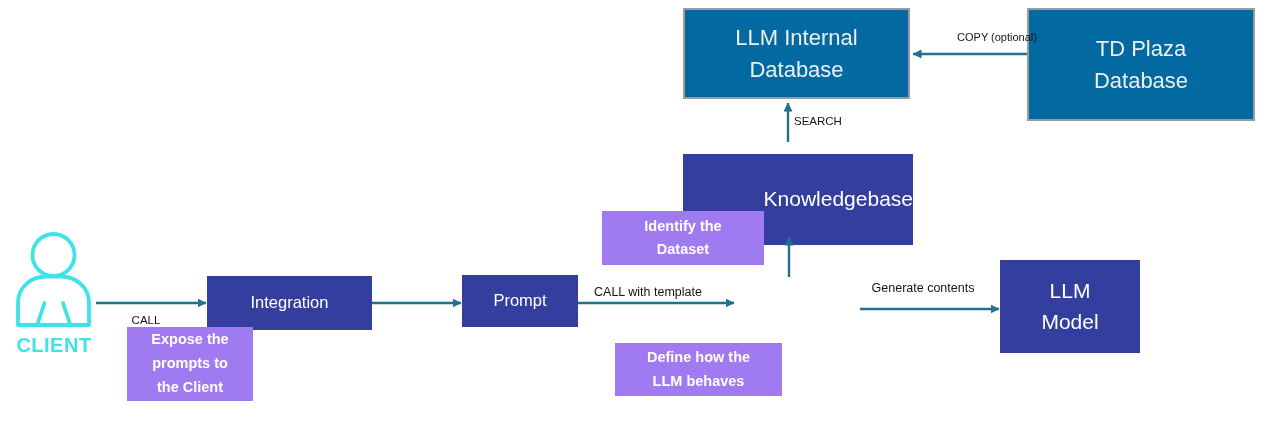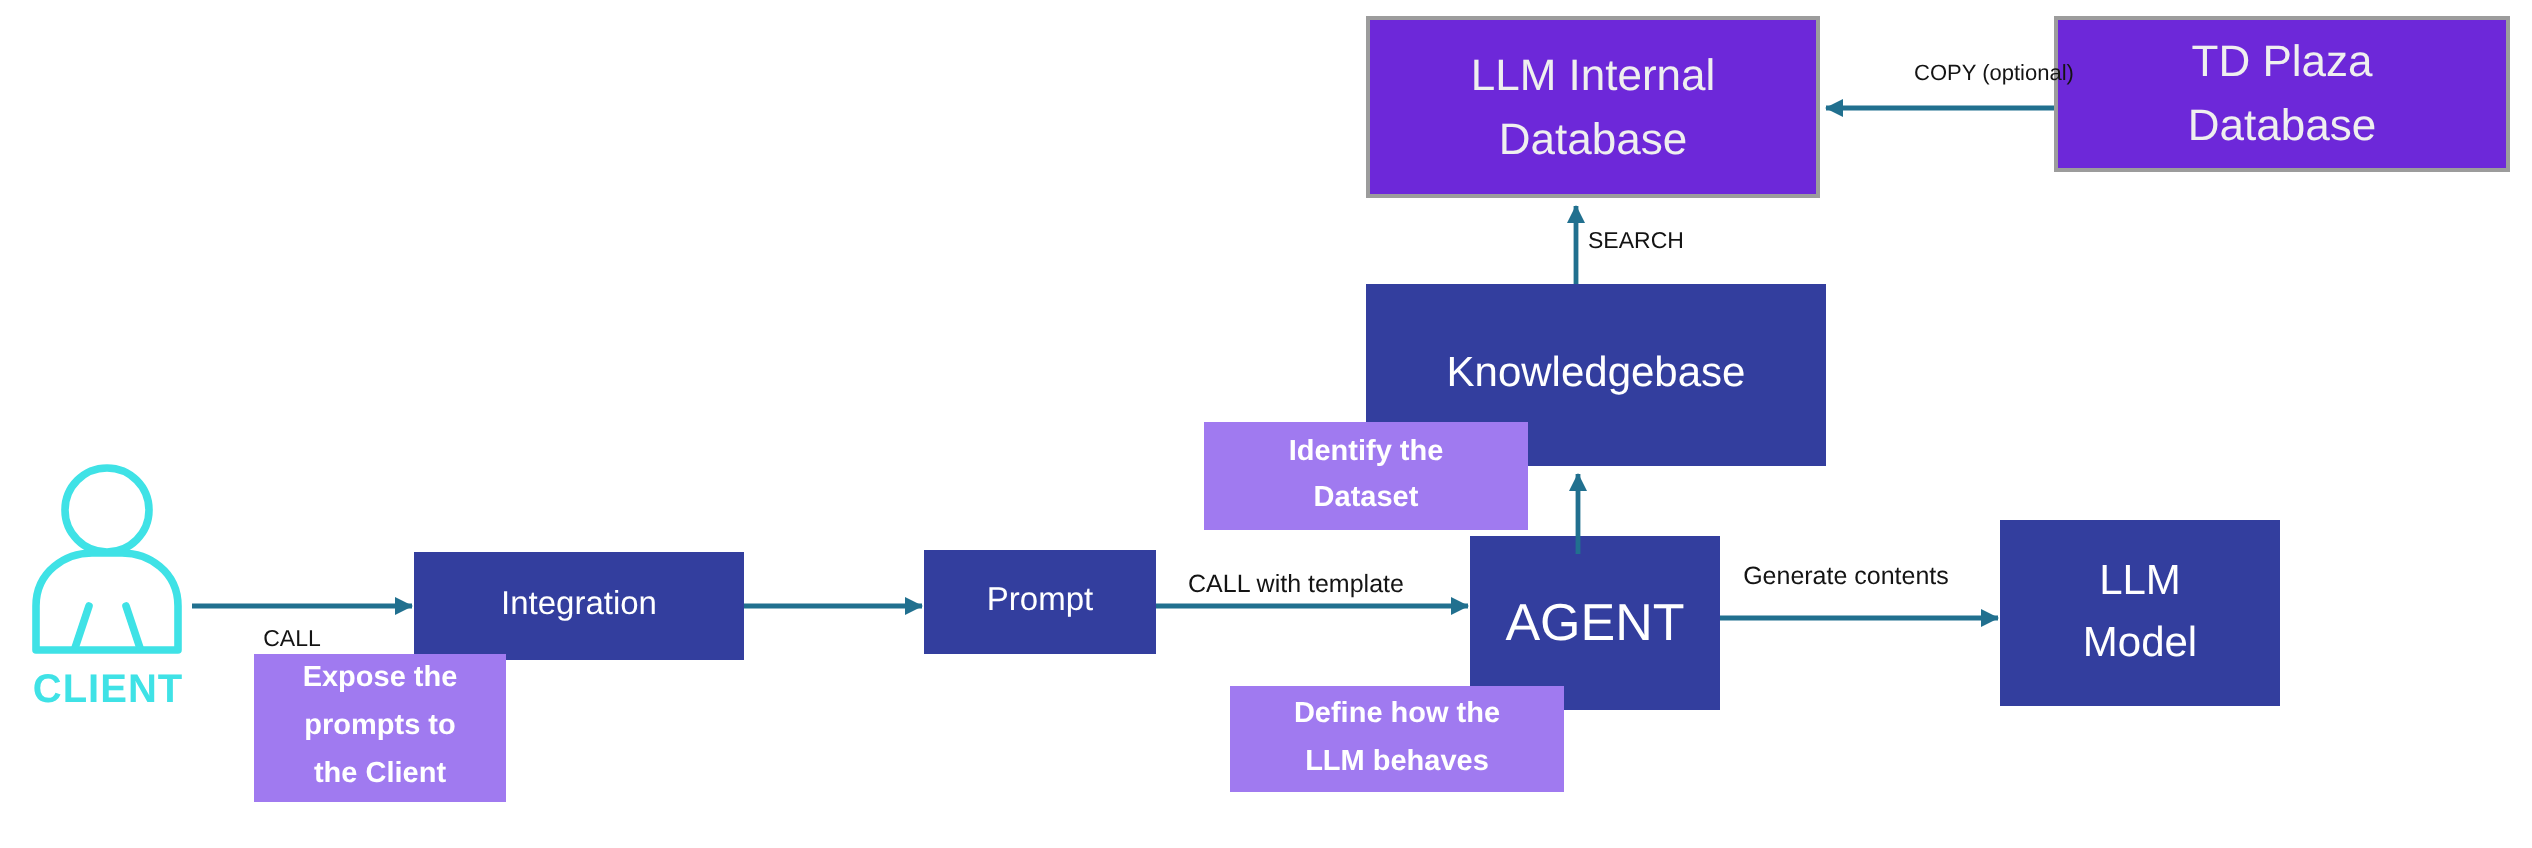--- a/index.html
+++ b/index.html
@@ -6,21 +6,21 @@
   #canvas {
     position:relative; width:1266px; height:424px; overflow:hidden;
     background:#ffffff; font-family:"Liberation Sans", sans-serif;
   }
   .box {
     position:absolute; display:flex; flex-direction:column;
     align-items:center; justify-content:center;
     text-align:center; z-index:1; line-height:1.45;
   }
   .box.blue { background:#333E9E; color:#ffffff; }
-  .box.gray { background:#6d28d9; border:2px solid #9C9C9C; color:#EFEFEF; box-sizing:border-box; }
+  .box.gray { background:#0369a1; border:2px solid #9C9C9C; color:#EFEFEF; box-sizing:border-box; }
   .note {
     position:absolute; background:#A07AF0; color:#ffffff; font-weight:bold;
     display:flex; flex-direction:column; align-items:center; justify-content:center;
     text-align:center; font-size:14.5px; line-height:1.6; z-index:3;
   }
   .edge-label {
     position:absolute; color:#141414; font-size:12px; z-index:4;
     white-space:nowrap; text-align:center;
   }
   #arrow-layer { position:absolute; left:0; top:0; z-index:2; pointer-events:none; }
@@ -31,35 +31,32 @@
 </style>
 </head>
 <body>
 
 <div id="canvas">
 
   <div class="box gray" style="left:683px; top:8px; width:227px; height:91px; font-size:22px;">
     <span>LLM Internal</span>
     <span>Database</span>
   </div>
-  <div class="box gray" style="left:1027px; top:8px; width:228px; height:78px; font-size:22px;">
+  <div class="box gray" style="left:1027px; top:8px; width:228px; height:113px; font-size:22px;">
     <span>TD Plaza</span>
     <span>Database</span>
   </div>
 
   <div class="box blue" style="left:207px; top:276px; width:165px; height:54px; font-size:16.5px;">
     <span>Integration</span>
   </div>
   <div class="box blue" style="left:462px; top:275px; width:116px; height:52px; font-size:16.5px;">
     <span>Prompt</span>
   </div>
-  <div class="box blue" style="left:735px; top:268px; width:125px; height:87px; font-size:26px;">
-    <span>AGENT</span>
-  </div>
-  <div class="box blue" style="left:683px; top:142px; width:230px; height:91px; font-size:21px;">
+  <div class="box blue" style="left:683px; top:154px; width:230px; height:91px; font-size:21px;align-items:flex-end;">
     <span>Knowledgebase</span>
   </div>
   <div class="box blue" style="left:1000px; top:260px; width:140px; height:93px; font-size:21px;">
     <span>LLM</span>
     <span>Model</span>
   </div>
 
   <svg id="arrow-layer" width="1266" height="424" viewBox="0 0 1266 424">
     <defs>
       <marker id="ah" markerUnits="userSpaceOnUse" markerWidth="9" markerHeight="9" refX="8.5" refY="4.5" orient="auto">

